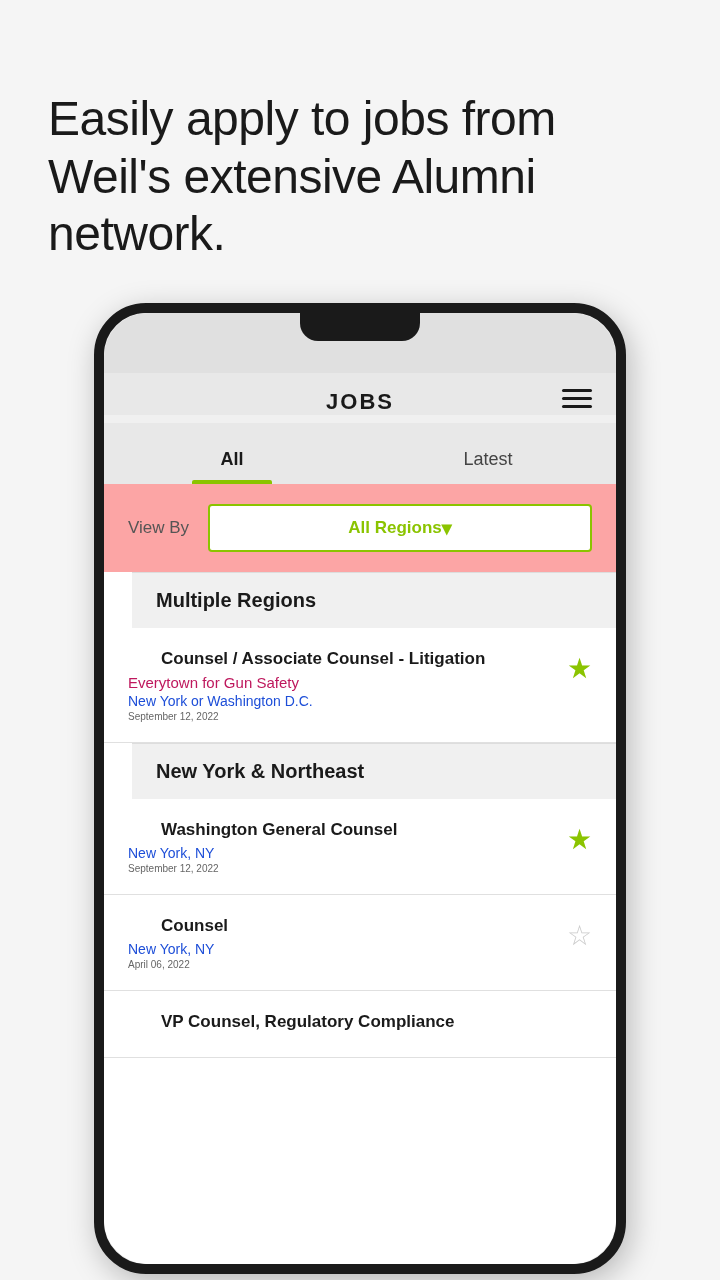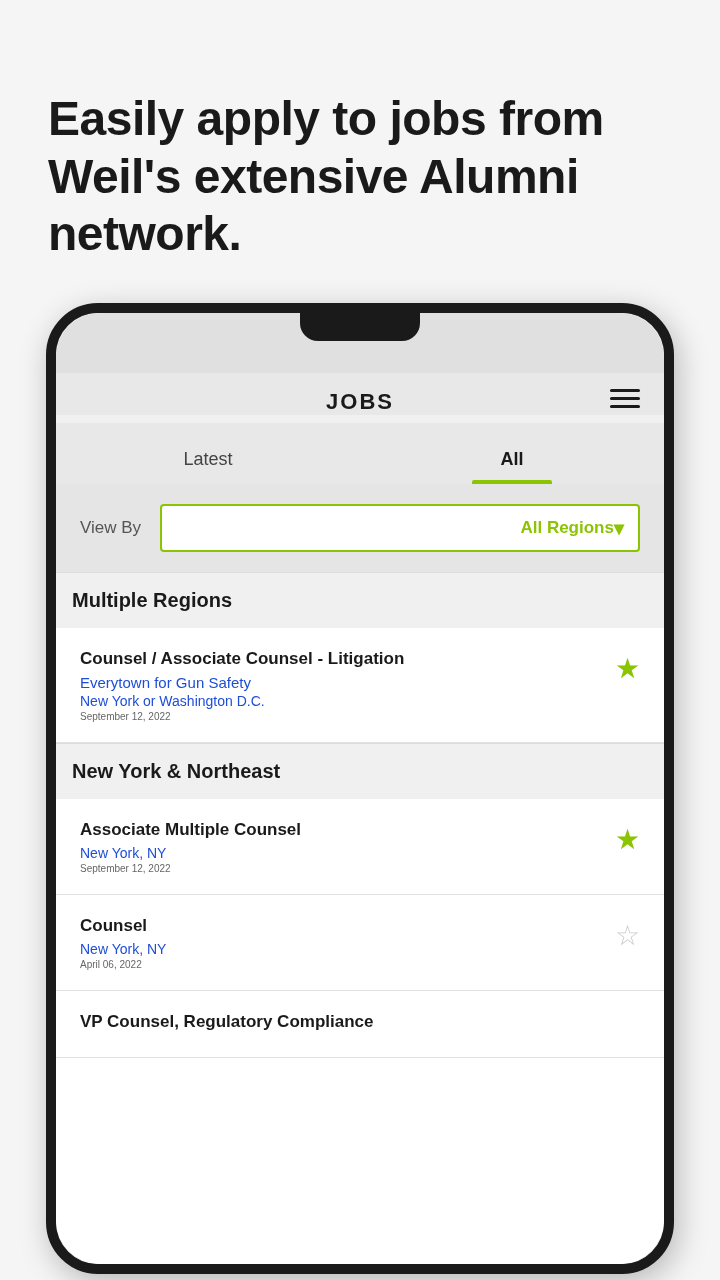--- a/index.html
+++ b/index.html
@@ -18,28 +18,28 @@
       background: #f5f5f5;
       padding: 0;
     }
 
     .headline-section {
       padding: 90px 48px 40px 48px;
     }
 
     .headline-text {
       font-size: 48px;
-      font-weight: 700;
+      font-weight: 400;
       color: #1a1a1a;
       line-height: 1.2;
       letter-spacing: -0.5px;
     }
 
     .phone-mockup {
-      width: 628px;
+      width: 532px;
       margin: 0 auto;
       background: #e8e8e8;
       border-radius: 52px;
       border: 10px solid #1a1a1a;
       overflow: hidden;
       box-shadow: 4px 8px 30px rgba(0,0,0,0.25);
       min-height: 900px;
     }
 
     .phone-inner {
@@ -146,34 +146,34 @@
       background: #ffffff;
       min-height: 780px;
     }
 
     
     .filter-row {
       display: flex;
       align-items: center;
       padding: 20px 24px;
       gap: 19px;
-      background: #e5e5e5;
+      background: #fca5a5;
     }
 
     .filter-label {
       font-size: 17px;
       color: #555;
       white-space: nowrap;
     }
 
     .filter-dropdown {
       flex: 1;
       display: flex;
       align-items: center;
-      justify-content: flex-end;
+      justify-content: center;
       border: 2px solid #8bc400;
       border-radius: 4px;
       padding: 10px 14px;
       background: #fff;
       cursor: pointer;
     }
 
     .filter-dropdown-text {
       font-size: 17px;
       font-weight: 600;
@@ -182,22 +182,23 @@
 
     .chevron-down {
       color: #8bc400;
       font-size: 20px;
       font-weight: 700;
     }
 
     
     .section-header {
       background: #f0f0f0;
-      padding: 16px 16px;
+      padding: 16px 24px;
       border-top: 1px solid #ddd;
+      margin-left: 28px;
     }
 
     .section-title {
       font-size: 20px;
       font-weight: 800;
       color: #1a1a1a;
     }
 
     
     .job-item {
@@ -213,25 +214,26 @@
     .job-details {
       flex: 1;
     }
 
     .job-title {
       font-size: 17px;
       font-weight: 700;
       color: #1a1a1a;
       margin-bottom: 4px;
       line-height: 1.3;
+      margin-left: 33px;
     }
 
     .job-company {
       font-size: 15px;
-      color: #1d4ed8;
+      color: #be185d;
       margin-bottom: 2px;
     }
 
     .job-location {
       font-size: 14px;
       color: #1d4ed8;
       margin-bottom: 2px;
     }
 
     .job-date {
@@ -270,25 +272,25 @@
       <div class="app-header">
         <span class="app-title">JOBS</span>
         <div class="menu-icon">
           <div class="menu-line"></div>
           <div class="menu-line"></div>
           <div class="menu-line"></div>
         </div>
       </div>
 
       <div class="tabs-container">
+        <div class="tab active">
+          <span>All</span>
+        </div>
         <div class="tab">
           <span>Latest</span>
-        </div>
-        <div class="tab active">
-          <span>All</span>
         </div>
       </div>
 
       <div class="app-content">
 
         <div class="filter-row">
           <span class="filter-label">View By</span>
           <div class="filter-dropdown">
             <span class="filter-dropdown-text">All Regions</span>
             <span class="chevron-down">▾</span>
@@ -308,21 +310,21 @@
           </div>
           <span class="star-icon">★</span>
         </div>
 
         <div class="section-header">
           <span class="section-title">New York &amp; Northeast</span>
         </div>
 
         <div class="job-item">
           <div class="job-details">
-            <div class="job-title">Associate Multiple Counsel</div>
+            <div class="job-title">Washington General Counsel</div>
             <div class="job-location">New York, NY</div>
             <div class="job-date">September 12, 2022</div>
           </div>
           <span class="star-icon">★</span>
         </div>
 
         <div class="job-item">
           <div class="job-details">
             <div class="job-title">Counsel</div>
             <div class="job-location">New York, NY</div>

